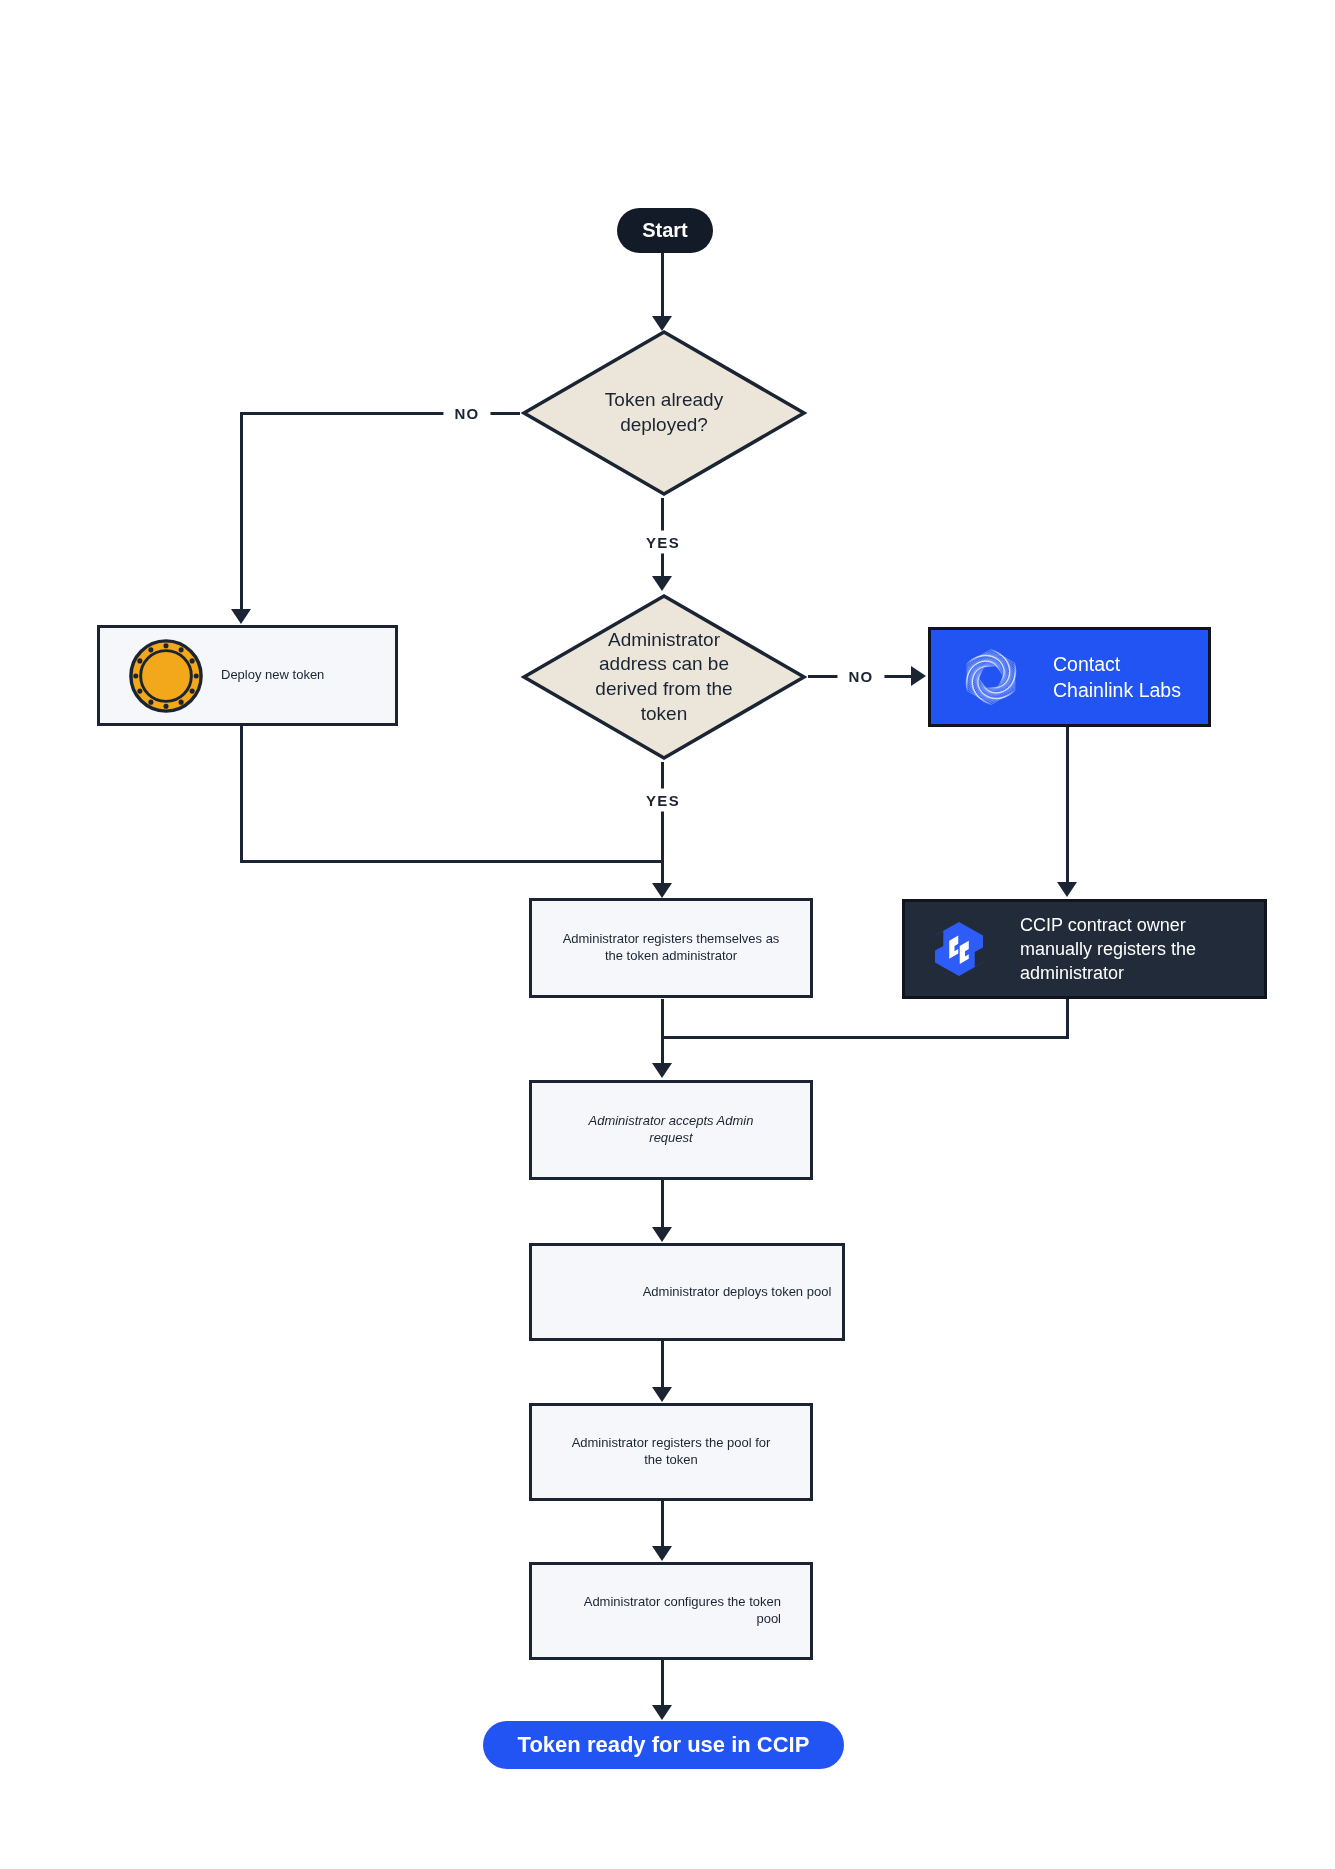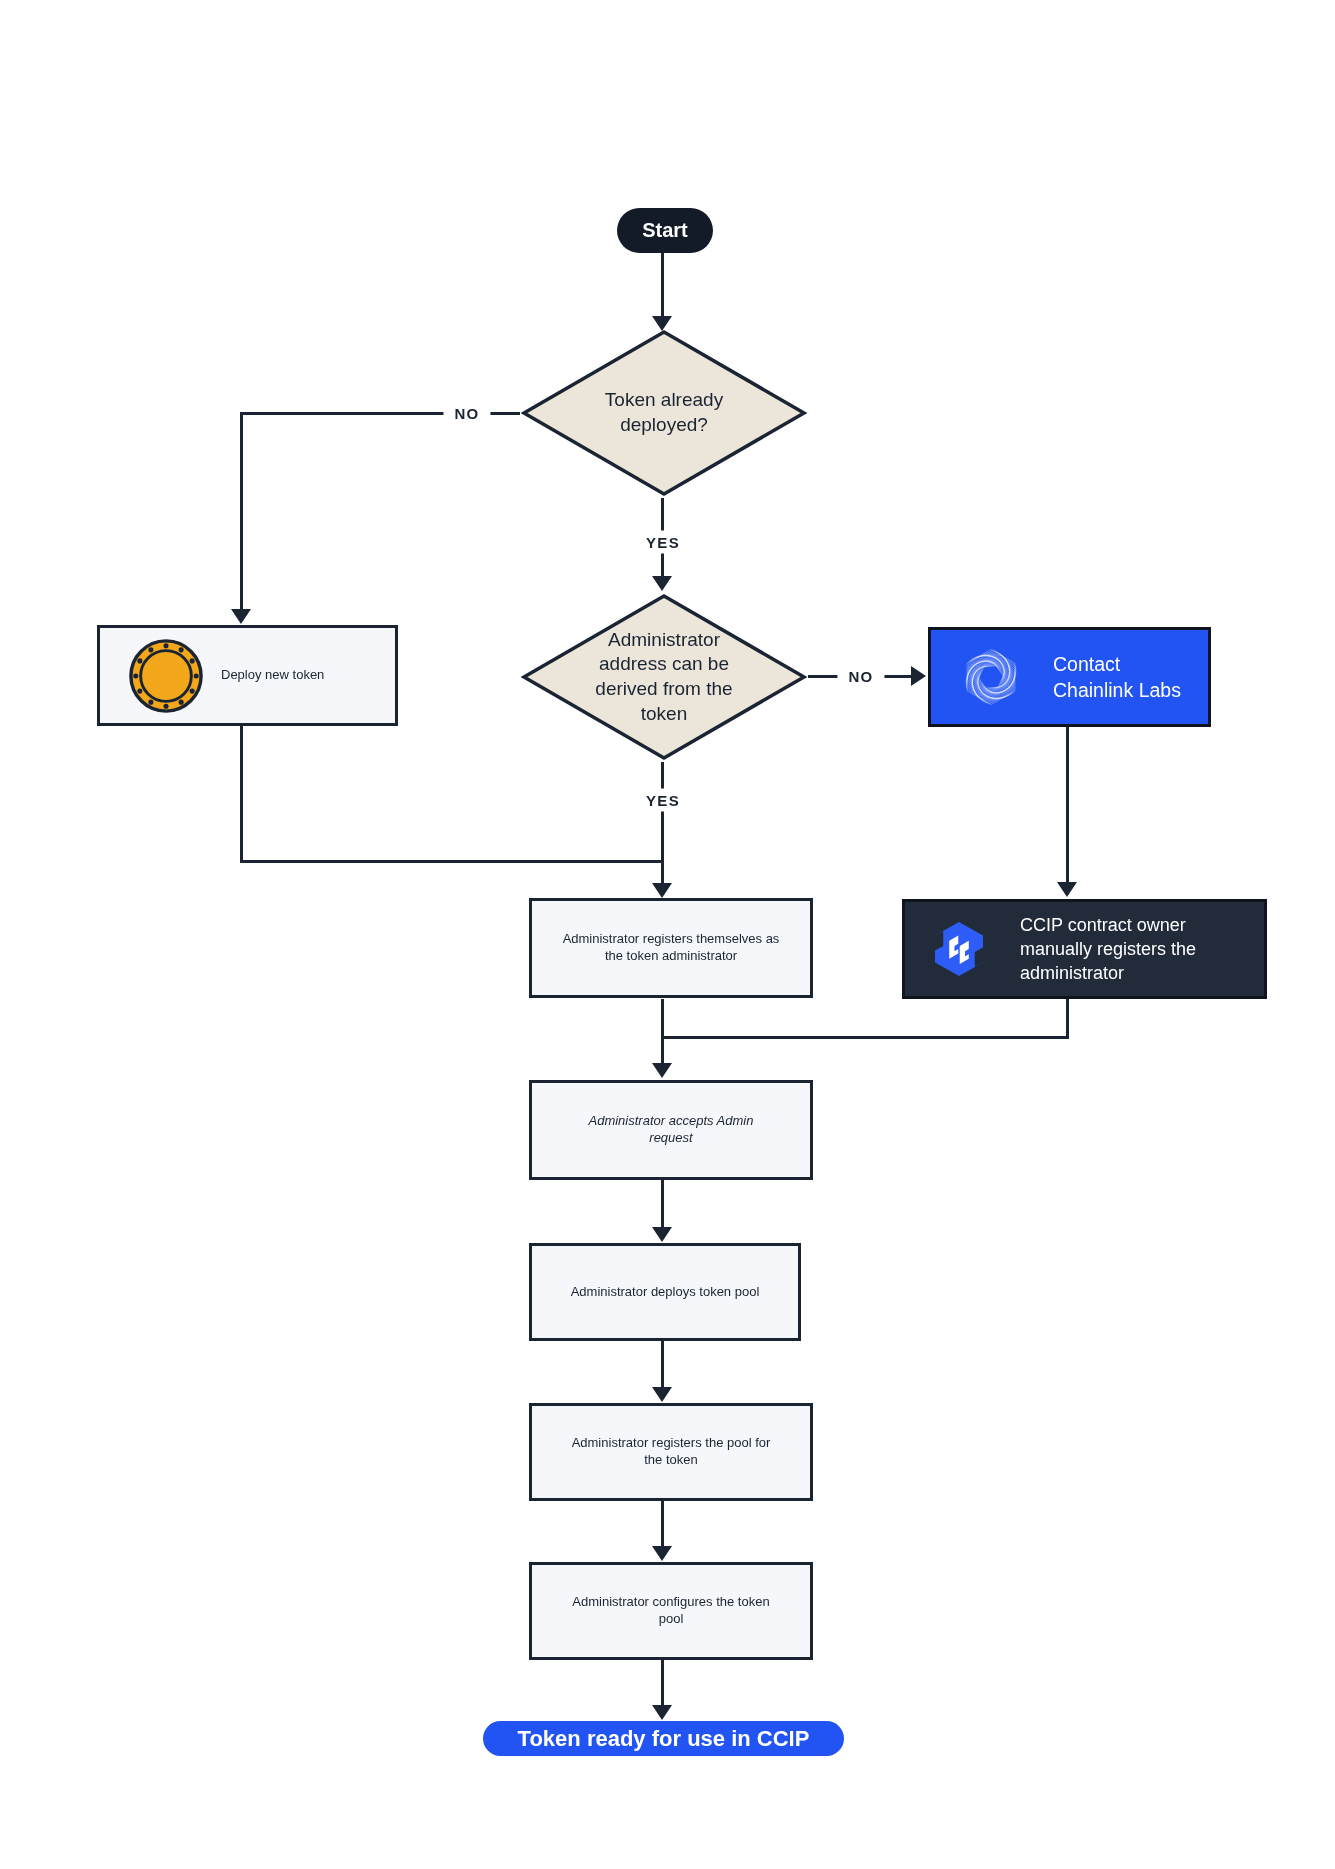--- a/index.html
+++ b/index.html
@@ -180,29 +180,29 @@
       <path d="M23,28 L35,21 L35,32 L30,35 L30,42 L35,39 L35,45 L23,52 Z" fill="#ffffff"></path>
       <path d="M37,35 L49,28 L49,39 L44,42 L44,49 L49,46 L49,52 L37,59 Z" fill="#ffffff"></path>
     </svg>
     <div style="margin-left:34px;width:200px;">CCIP contract owner manually registers the administrator</div>
   </div>
 
   <div class="pbox" style="left:522px;top:1080px;width:284px;height:100px;">
     <div class="blabel" style="width:210px;font-style:italic;">Administrator accepts Admin request</div>
   </div>
 
-  <div class="pbox" style="left:522px;top:1243px;width:272px;height:98px;">
+  <div class="pbox" style="left:522px;top:1243px;width:316px;height:98px;justify-content:flex-end;">
     <div class="blabel" style="width:210px;">Administrator deploys token pool</div>
   </div>
 
   <div class="pbox" style="left:522px;top:1403px;width:284px;height:98px;">
     <div class="blabel" style="width:210px;">Administrator registers the pool for the token</div>
   </div>
 
   <div class="pbox" style="left:522px;top:1562px;width:284px;height:98px;">
-    <div class="blabel" style="width:220px;">Administrator configures the token pool</div>
-  </div>
-
-  <div class="pill blue" style="left:483px;top:1721px;width:361px;height:35px;">
+    <div class="blabel" style="width:220px;text-align:right;">Administrator configures the token pool</div>
+  </div>
+
+  <div class="pill blue" style="left:483px;top:1721px;width:361px;height:48px;">
     <span>Token ready for use in CCIP</span>
   </div>
 
 </div>
 
 </body></html>

